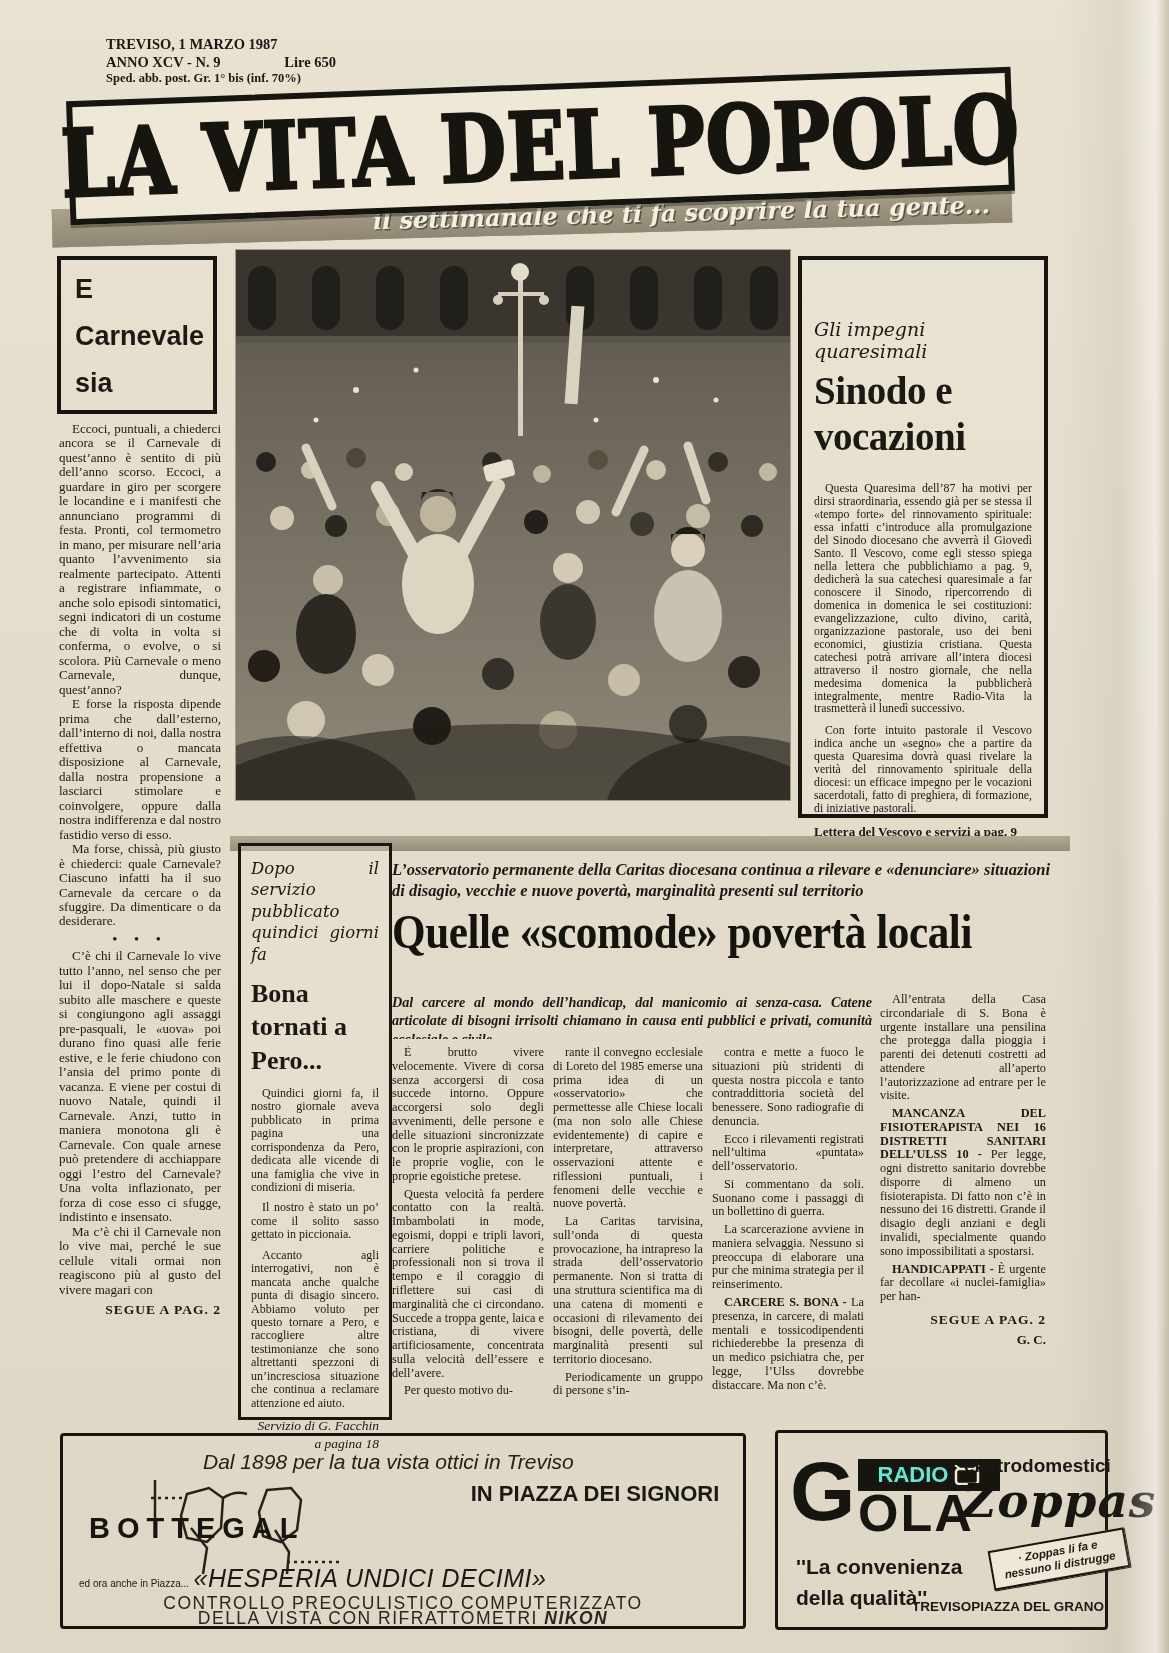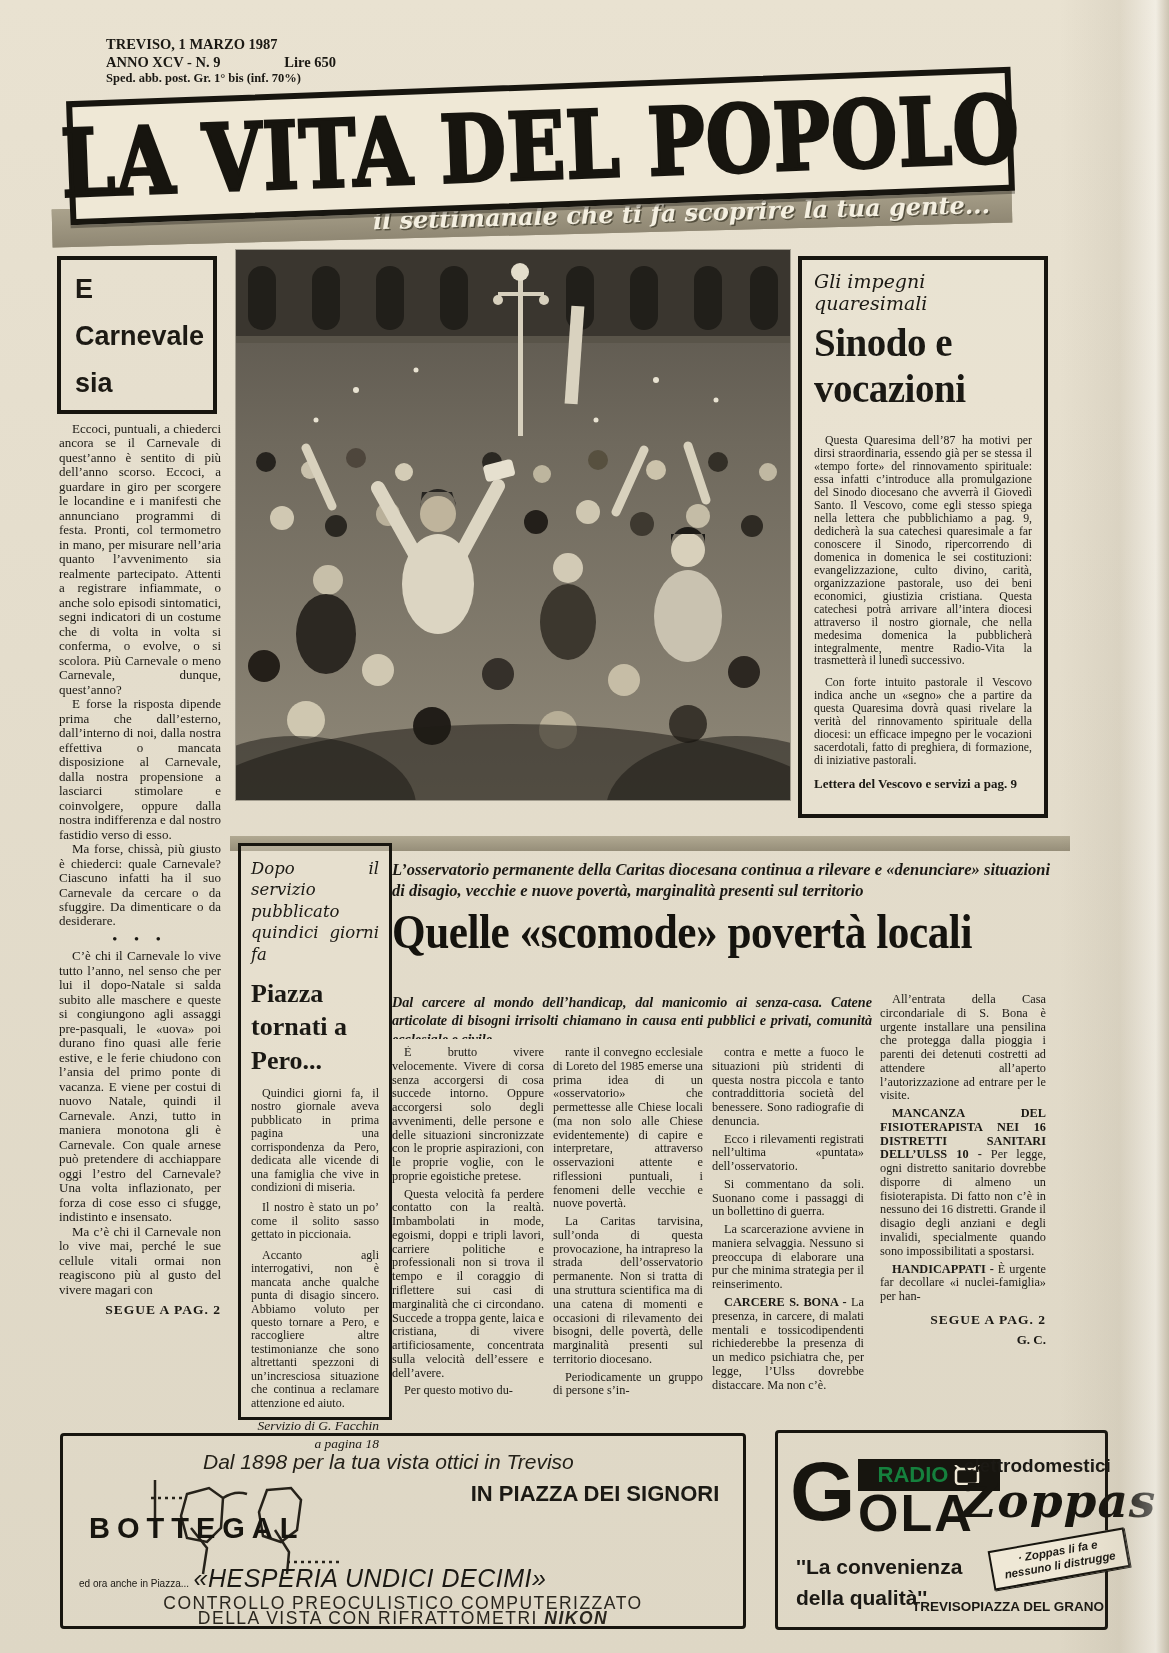--- a/index.html
+++ b/index.html
@@ -46,21 +46,21 @@
   .carnevale-box .hl{font-family:"Liberation Sans", sans-serif;font-weight:800;font-size:27px;line-height:47px;color:#1d1a14;}
   .carnevale-body{left:59px;top:422px;width:162px;height:1008px;font-size:13px;line-height:1.115;overflow:hidden;}
   .carnevale-body p{margin:0;text-indent:13px;}
   .sep{text-align:center;letter-spacing:7px;text-indent:0 !important;margin:3px 0 !important;font-weight:bold;}
   .segue{font-weight:bold;font-size:13.5px;letter-spacing:1px;text-align:right;margin-top:5px;}
   
   .photo-frame{left:236px;top:250px;width:554px;height:550px;overflow:hidden;box-shadow:0 0 0 1px rgba(40,36,28,.35);}
   .photo-frame svg{display:block;}
   
   .sinodo-box{left:798px;top:256px;width:250px;height:562px;box-sizing:border-box;border:4px solid #17150f;padding:10px 12px;background:rgba(238,231,216,.35);}
-  .sinodo-kicker{font-family:"DejaVu Serif", serif;font-style:italic;font-size:19px;margin-bottom:6px;}
+  .sinodo-kicker{font-family:"DejaVu Serif", serif;font-style:italic;font-size:19px;margin-bottom:6px;margin-top:48px;}
   .sinodo-hl{font-weight:bold;font-size:39px;line-height:46px;letter-spacing:-0.5px;}
   .sinodo-body{margin-top:22px;font-size:11.8px;line-height:1.1;}
   .sinodo-body p{margin:0 0 9px 0;text-indent:11px;}
   .sinodo-footer{font-weight:bold;font-size:13px;margin-top:8px;}
   
   .gray-band{left:230px;top:836px;width:840px;height:15px;background:linear-gradient(180deg,#b1a992,#968e79);}
   .caritas-intro{left:392px;top:860px;width:658px;height:44px;font-weight:bold;font-style:italic;font-size:16.5px;line-height:1.25;overflow:hidden;}
   .caritas-hl{left:392px;top:904px;width:660px;font-weight:bold;font-size:48px;letter-spacing:-0.5px;white-space:nowrap;transform:scaleX(0.9);transform-origin:left center;color:#15130e;}
   .caritas-subhead{left:392px;top:993px;width:480px;height:46px;font-weight:bold;font-style:italic;font-size:14.2px;line-height:1.3;overflow:hidden;}
   .news-col{top:1046px;height:420px;font-size:12.3px;line-height:1.12;overflow:hidden;}
@@ -86,21 +86,21 @@
   .ad-bottegal-brand{left:26px;top:76px;font-weight:800;font-size:29px;letter-spacing:7px;color:#17150f;}
   .ad-bottegal-claim{left:372px;top:42px;width:320px;text-align:center;font-weight:800;font-size:22px;line-height:31px;}
   .ad-bottegal-also{left:16px;top:128px;white-space:nowrap;}
   .ad-bottegal-also .prefix{font-size:10px;}
   .ad-bottegal-also .name{font-style:italic;font-size:25px;letter-spacing:0.5px;}
   .ad-bottegal-service{left:0;top:160px;width:100%;text-align:center;font-size:17.5px;letter-spacing:1.5px;line-height:15px;color:#2a261e;}
   .ad-bottegal-service .nik{font-style:italic;font-weight:bold;}
   .glasses{left:84px;top:40px;}
   .ad-right{left:775px;top:1430px;width:333px;height:200px;}
   .gola-g{left:12px;top:16px;font-weight:900;font-size:84px;line-height:84px;letter-spacing:-4px;color:#17150f;}
-  .gola-badge{left:80px;top:26px;width:142px;height:32px;background:#17150f;color:#15803d;display:flex;align-items:center;justify-content:center;gap:6px;font-weight:800;font-size:22px;}
+  .gola-badge{left:80px;top:26px;width:142px;height:32px;background:#17150f;color:#5eead4;display:flex;align-items:center;justify-content:center;gap:6px;font-weight:800;font-size:22px;}
   .gola-ola{left:80px;top:54px;font-weight:900;font-size:52px;line-height:52px;letter-spacing:2px;color:#17150f;}
   .gola-sector{left:186px;top:22px;font-weight:800;font-size:19px;}
   .gola-zoppas{left:184px;top:40px;font-family:"DejaVu Serif", serif;font-weight:bold;font-style:italic;font-size:47px;letter-spacing:1px;color:#17150f;}
   .gola-sticker{left:212px;top:106px;width:122px;transform:rotate(-10deg);border:2px solid #17150f;background:#efe8d6;padding:4px 6px;font-weight:bold;font-style:italic;font-size:11.5px;line-height:1.2;text-align:center;box-shadow:1px 1px 0 #17150f;}
   .gola-slogan{left:18px;top:118px;font-weight:800;font-size:21px;line-height:31px;}
   .gola-addr{left:96px;top:166px;width:230px;display:flex;justify-content:flex-end;font-weight:800;font-size:13.5px;}
 </style>
 </head>
 <body>
 
@@ -258,21 +258,21 @@
       <p>Questa Quaresima dell’87 ha motivi per dirsi straordinaria, essendo già per se stessa il «tempo forte» del rinnovamento spirituale: essa infatti c’introduce alla promulgazione del Sinodo diocesano che avverrà il Giovedì Santo. Il Vescovo, come egli stesso spiega nella lettera che pubblichiamo a pag. 9, dedicherà la sua catechesi quaresimale a far conoscere il Sinodo, ripercorrendo di domenica in domenica le sei costituzioni: evangelizzazione, culto divino, carità, organizzazione pastorale, uso dei beni economici, giustizia cristiana. Questa catechesi potrà arrivare all’intera diocesi attraverso il nostro giornale, che nella medesima domenica la pubblicherà integralmente, mentre Radio-Vita la trasmetterà il lunedì successivo.</p>
       <p>Con forte intuito pastorale il Vescovo indica anche un «segno» che a partire da questa Quaresima dovrà quasi rivelare la verità del rinnovamento spirituale della diocesi: un efficace impegno per le vocazioni sacerdotali, fatto di preghiera, di formazione, di iniziative pastorali.</p>
     </div>
     <div class="sinodo-footer">Lettera del Vescovo e servizi a pag. 9</div>
   </div>
 
   <div class="abs gray-band"></div>
 
   <div class="abs pero-box">
     <div class="pero-kicker">Dopo il servizio pubblicato quindici giorni fa</div>
-    <div class="pero-hl">Piazza tornati a Pero...</div>
+    <div class="pero-hl">Bona tornati a Pero...</div>
     <div class="pero-body">
       <p>Quindici giorni fa, il nostro giornale aveva pubblicato in prima pagina una corrispondenza da Pero, dedicata alle vicende di una famiglia che vive in condizioni di miseria.</p>
       <p>Il nostro è stato un po’ come il solito sasso gettato in piccionaia.</p>
       <p>Accanto agli interrogativi, non è mancata anche qualche punta di disagio sincero. Abbiamo voluto per questo tornare a Pero, e raccogliere altre testimonianze che sono altrettanti spezzoni di un’incresciosa situazione che continua a reclamare attenzione ed aiuto.</p>
     </div>
     <div class="pero-byline">
       <div>Servizio di G. Facchin</div>
       <div>a pagina 18</div>
     </div>
   </div>

